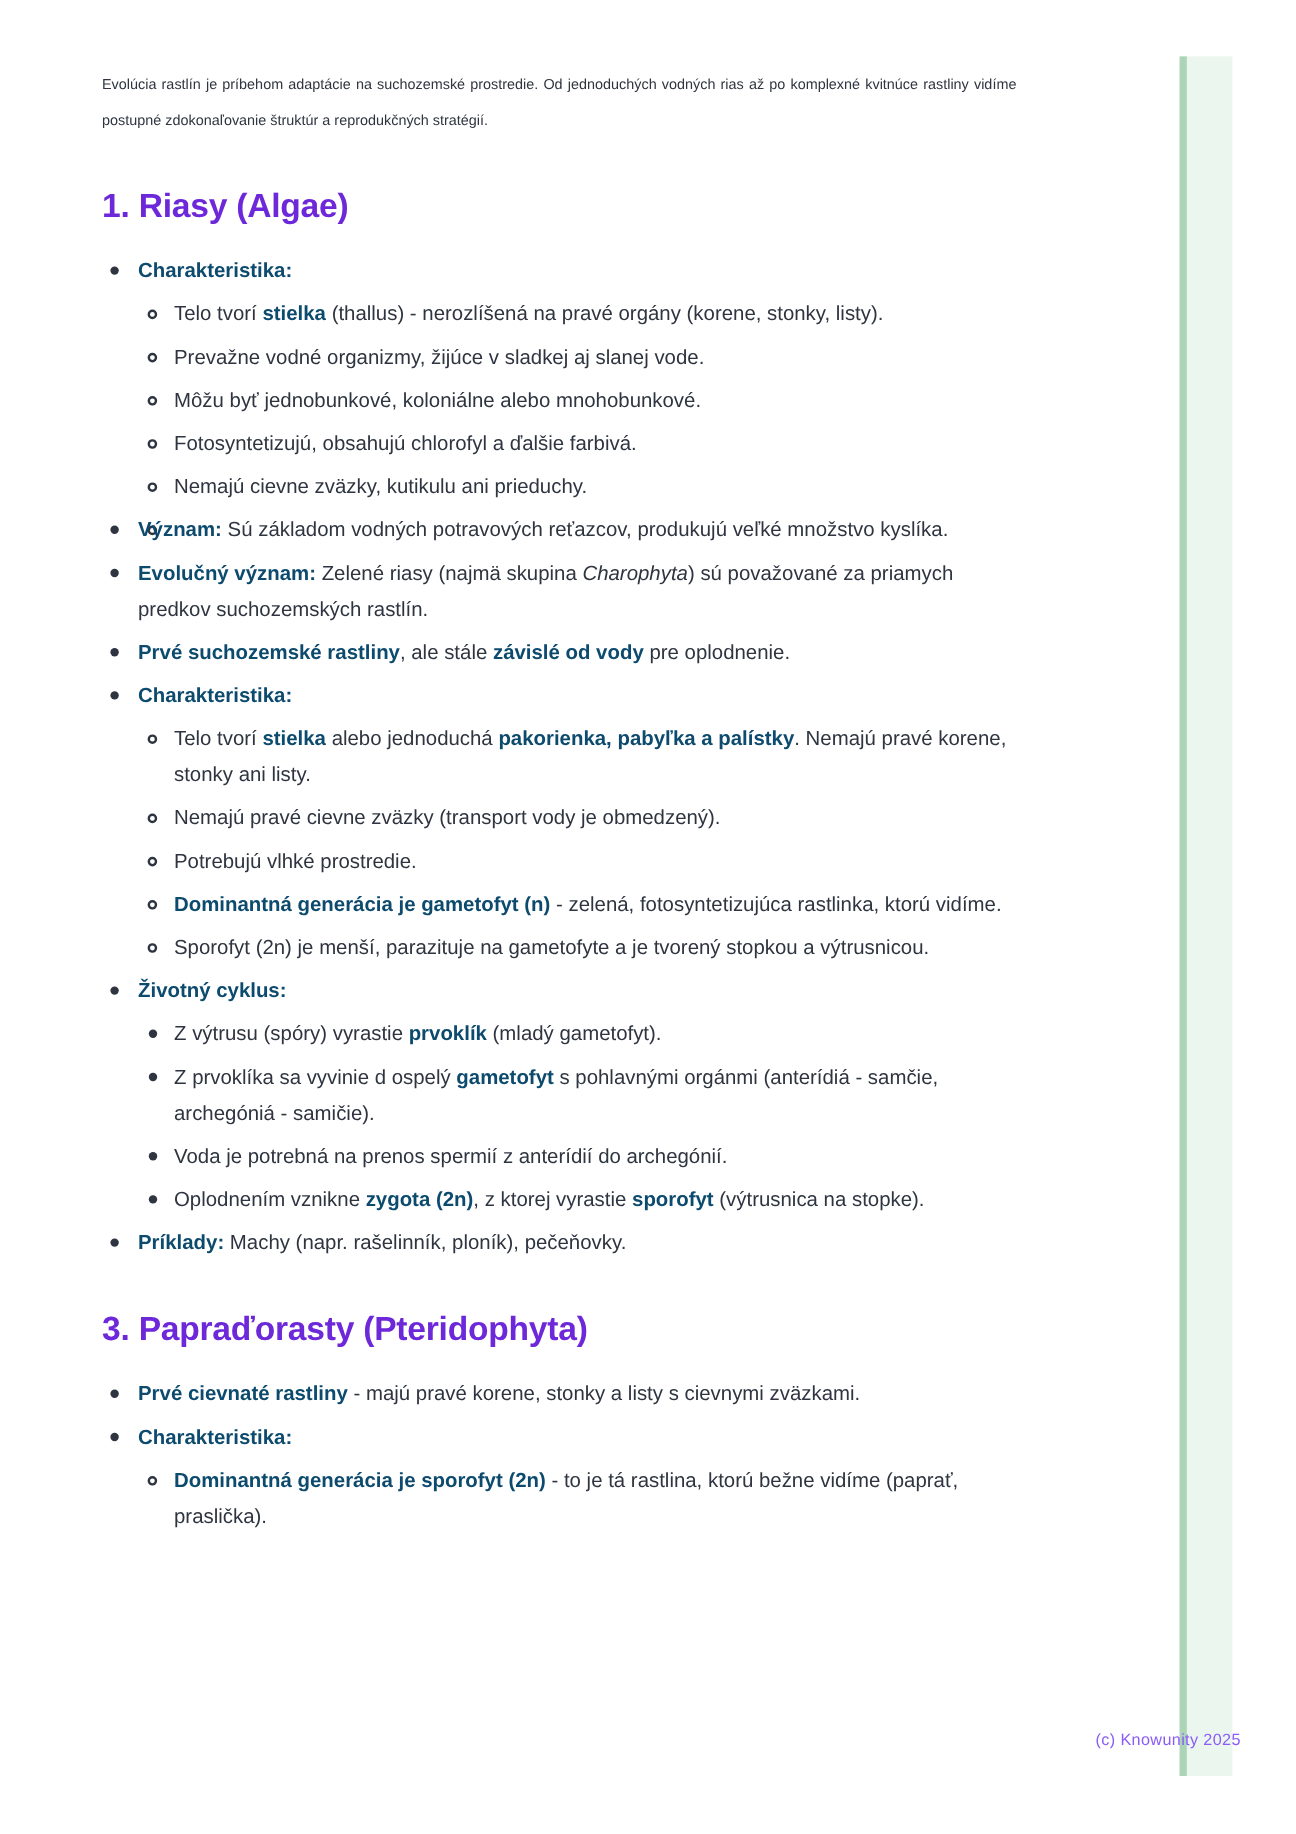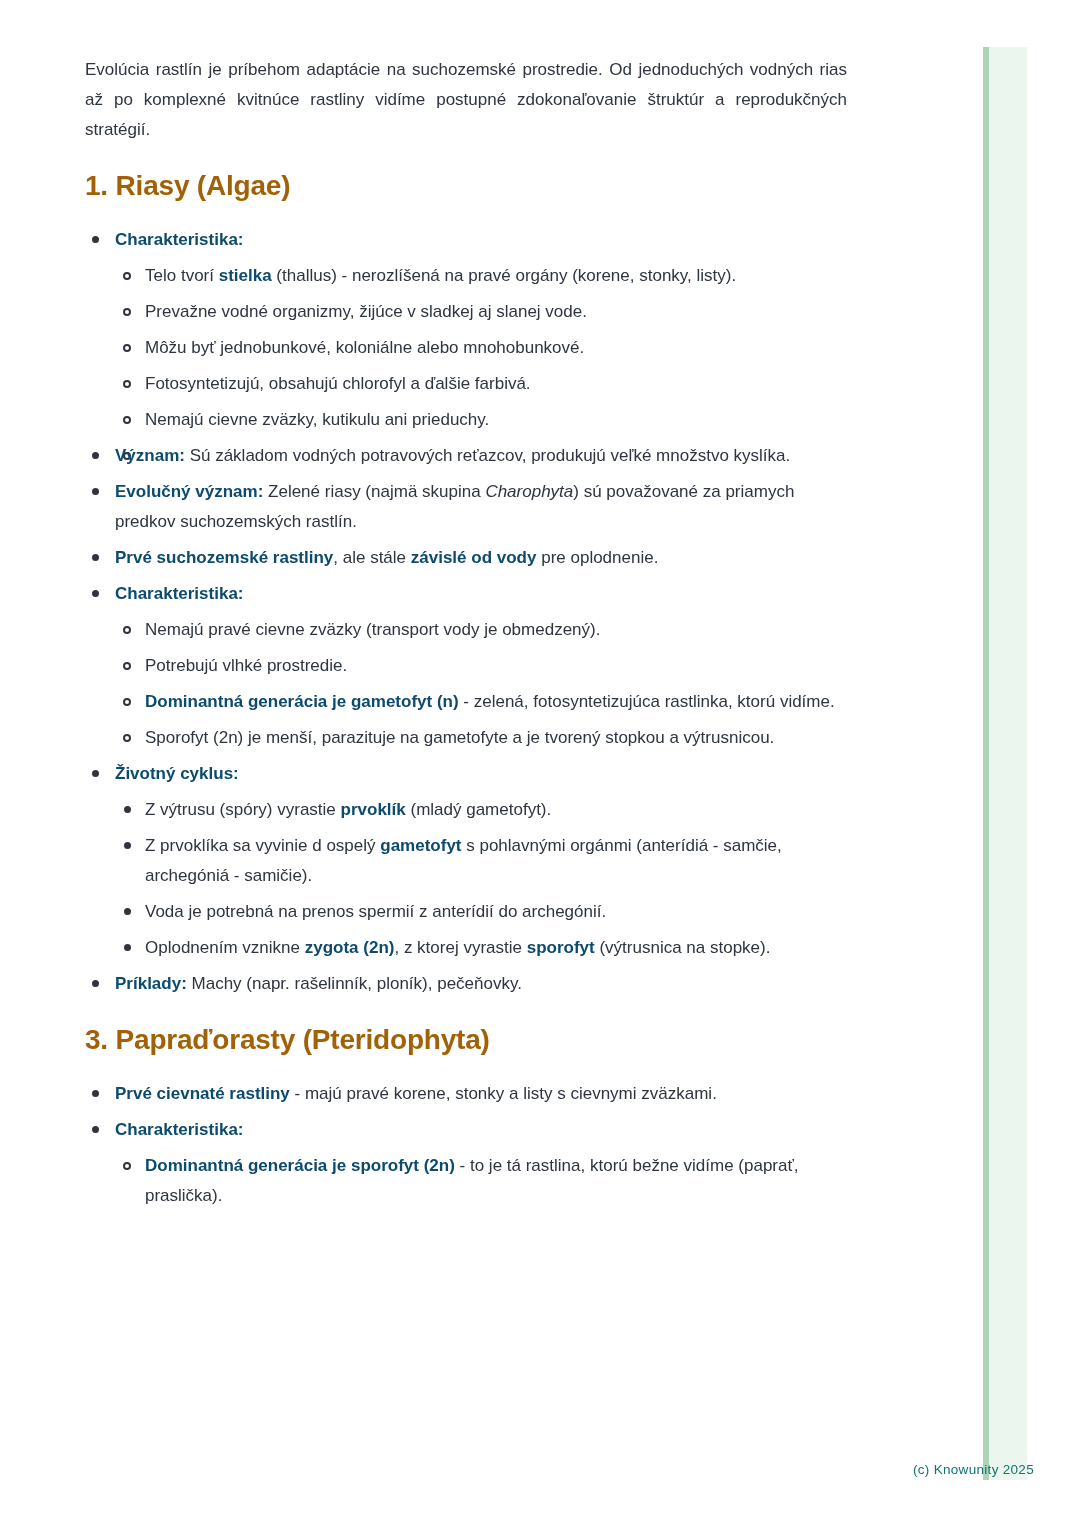--- a/index.html
+++ b/index.html
@@ -16,44 +16,43 @@
     left: 983px; top: 47px;
     width: 44px; height: 1433px;
     background: #ebf6ef;
     border-left: 6px solid #abd5b6;
     box-sizing: border-box;
   }
   .watermark {
     position: absolute;
     left: 913px; top: 1442px;
     font-size: 13.5px;
-    color: #0f766e;
+    color: #8b5cf6;
     letter-spacing: 0.3px;
     z-index: 5;
     white-space: nowrap;
-    margin-top: 20px;
   }
   .content {
     position: absolute;
     left: 85px; top: 55px;
     width: 762px;
   }
   p.intro {
     margin: 0;
-    font-size: 17px;
+    font-size: 12px;
     line-height: 30px;
     text-align: justify;
     color: #2e3540;
   }
   h2.section-title {
     font-size: 28px;
     line-height: 34px;
     font-weight: 700;
-    color: #a16207;
-    margin: 24px 0 22px 0;
+    color: #6d28d9;
+    margin: 40px 0 22px 0;
     letter-spacing: -0.2px;
   }
   ul.items { list-style: none; margin: 0; padding: 0; }
   ul.items li {
     position: relative;
     font-size: 17px;
     line-height: 30px;
     margin: 0 0 6px 0;
     color: #2e3540;
   }
@@ -98,20 +97,21 @@
           <li class="l2"><span class="marker circle"></span><span>Nemajú cievne zväzky, kutikulu ani prieduchy.</span></li>
           <li class="l2"><span class="marker circle"></span></li>
           <li class="l1"><span class="marker disc"></span><strong>Význam:</strong><span> Sú základom vodných potravových reťazcov, produkujú veľké množstvo kyslíka.</span></li>
           <li class="l1"><span class="marker disc"></span><strong>Evolučný význam:</strong><span> Zelené riasy (najmä skupina </span><em>Charophyta</em><span>) sú považované za priamych predkov suchozemských rastlín.</span></li>
         </ul>
       </section>
       <section>
         <ul class="items">
           <li class="l1"><span class="marker disc"></span><strong>Prvé suchozemské rastliny</strong><span>, ale stále </span><strong>závislé od vody</strong><span> pre oplodnenie.</span></li>
           <li class="l1"><span class="marker disc"></span><strong>Charakteristika:</strong></li>
+          <li class="l2"><span class="marker circle"></span><span>Telo tvorí </span><strong>stielka</strong><span> alebo jednoduchá </span><strong>pakorienka, pabyľka a palístky</strong><span>. Nemajú pravé korene, stonky ani listy.</span></li>
           <li class="l2"><span class="marker circle"></span><span>Nemajú pravé cievne zväzky (transport vody je obmedzený).</span></li>
           <li class="l2"><span class="marker circle"></span><span>Potrebujú vlhké prostredie.</span></li>
           <li class="l2"><span class="marker circle"></span><strong>Dominantná generácia je gametofyt (n)</strong><span> - zelená, fotosyntetizujúca rastlinka, ktorú vidíme.</span></li>
           <li class="l2"><span class="marker circle"></span><span>Sporofyt (2n) je menší, parazituje na gametofyte a je tvorený stopkou a výtrusnicou.</span></li>
           <li class="l1"><span class="marker disc"></span><strong>Životný cyklus:</strong></li>
           <li class="l2"><span class="marker disc"></span><span>Z výtrusu (spóry) vyrastie </span><strong>prvoklík</strong><span> (mladý gametofyt).</span></li>
           <li class="l2"><span class="marker disc"></span><span>Z prvoklíka sa vyvinie d ospelý </span><strong>gametofyt</strong><span> s pohlavnými orgánmi (anterídiá - samčie, archegóniá - samičie).</span></li>
           <li class="l2"><span class="marker disc"></span><span>Voda je potrebná na prenos spermií z anterídií do archegónií.</span></li>
           <li class="l2"><span class="marker disc"></span><span>Oplodnením vznikne </span><strong>zygota (2n)</strong><span>, z ktorej vyrastie </span><strong>sporofyt</strong><span> (výtrusnica na stopke).</span></li>
           <li class="l1"><span class="marker disc"></span><strong>Príklady:</strong><span> Machy (napr. rašelinník, ploník), pečeňovky.</span></li>

